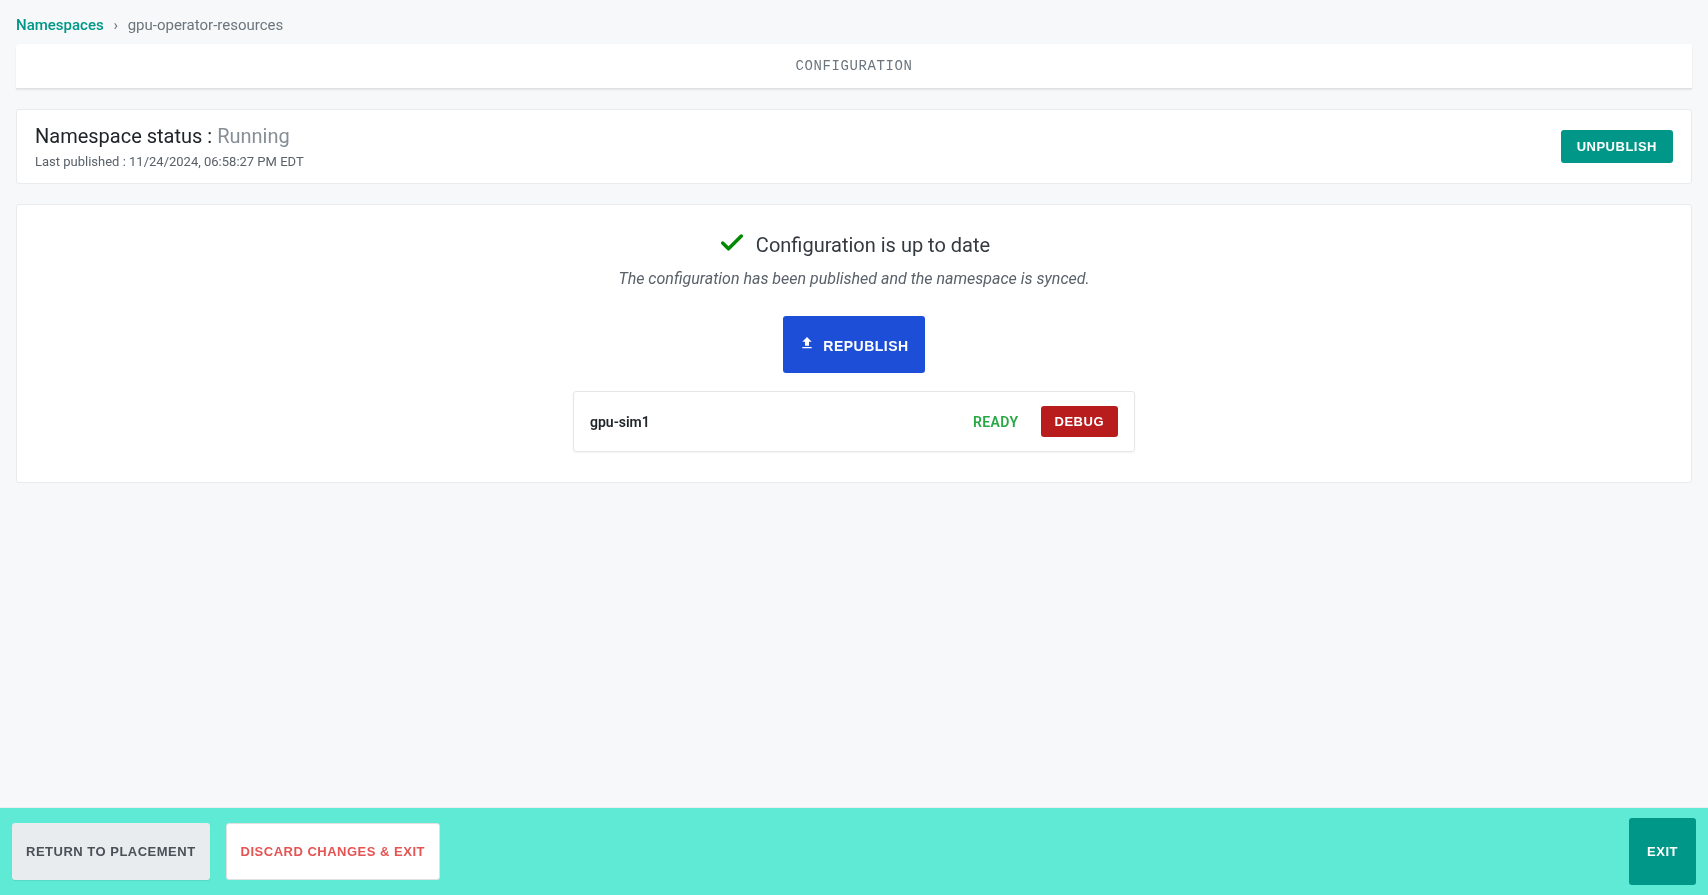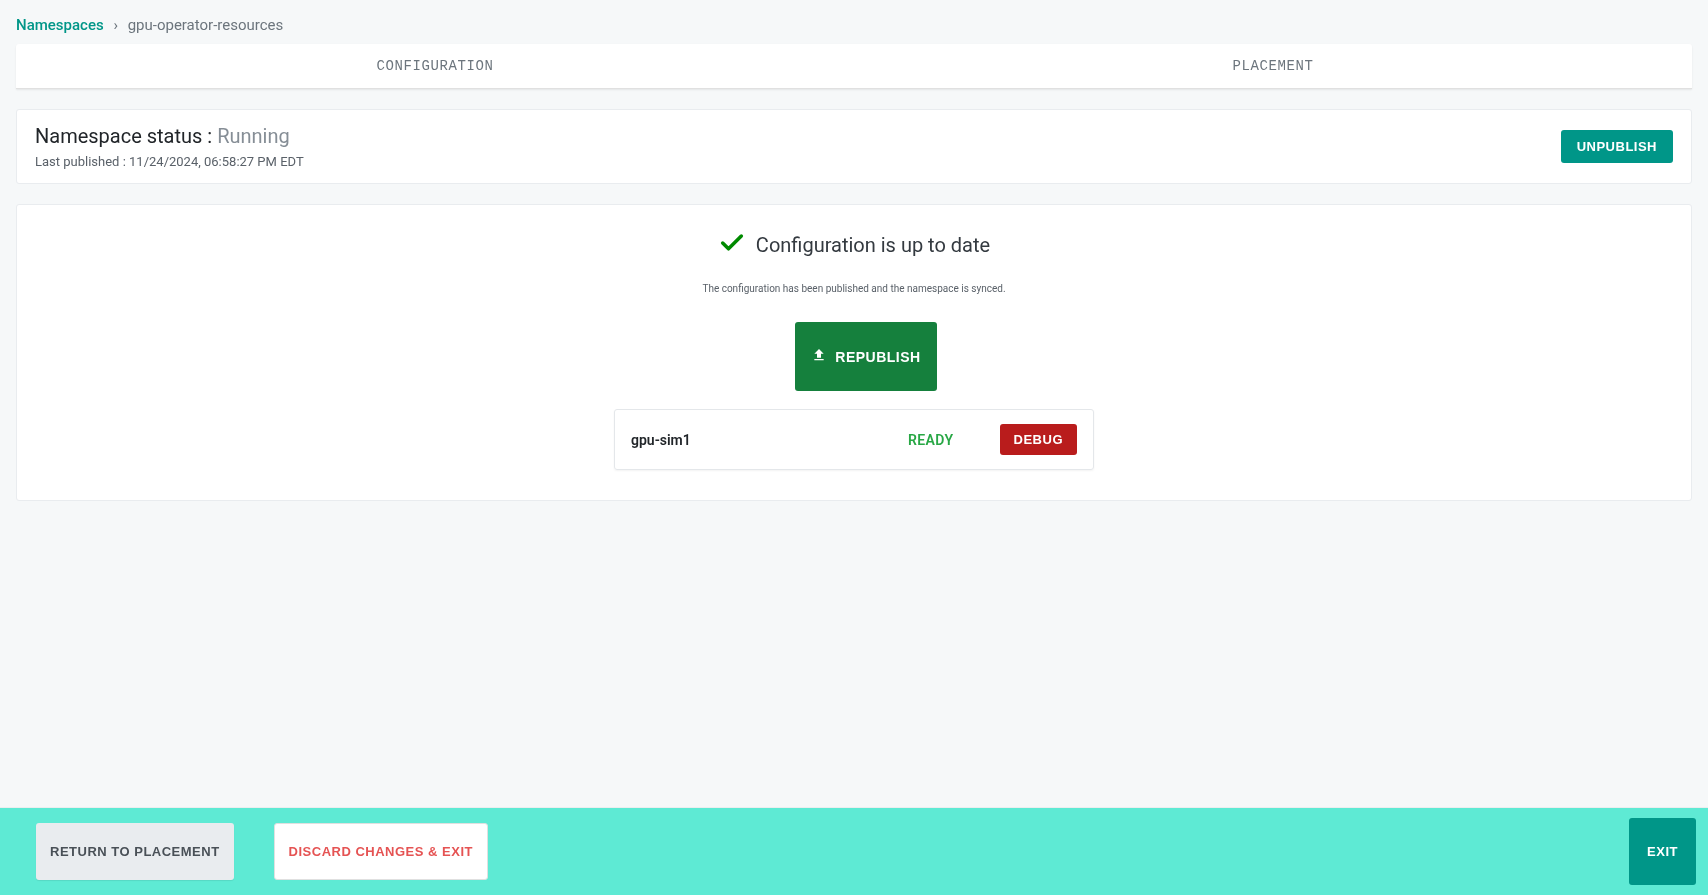--- a/index.html
+++ b/index.html
@@ -15,33 +15,33 @@
   .tab { flex: 1; text-align: center; padding: 14px 0; font-size: 14px; letter-spacing: 0.6px; font-weight: 500; color: #6c757d; cursor: pointer; text-transform: uppercase; position: relative; }
   .tab.active { color: #009688; }
   .tab.active::after { content: ""; position: absolute; left: 0; right: 0; bottom: -1px; height: 2px; background: #009688; }
 
   .panel { background: #fff; margin: 20px 16px 0 16px; border: 1px solid #e9ecef; border-radius: 3px; }
   .status-panel { display: flex; justify-content: space-between; align-items: center; padding: 14px 18px; }
   .status-left { }
   .status-title { font-size: 20px; font-weight: 400; color: #212529; }
   .status-value { color: #868e96; }
   .last-published { font-size: 13px; color: #5a6169; margin-top: 6px; }
-  .btn { border: none; border-radius: 3px; font-weight: 600; letter-spacing: 0.5px; cursor: pointer; text-transform: uppercase; font-size: 13px; display: inline-flex; align-items: center; justify-content: center; margin-left: 24px; }
+  .btn { border: none; border-radius: 3px; font-weight: 600; letter-spacing: 0.5px; cursor: pointer; text-transform: uppercase; font-size: 13px; display: inline-flex; align-items: center; justify-content: center; }
   .btn-primary { background: #009688; color: #fff; padding: 9px 16px; }
 
   .config-panel { padding: 24px 16px 30px 16px; text-align: center; }
   .config-header { display: flex; align-items: center; justify-content: center; gap: 10px; }
   .check-icon { color: #008a00; }
   .config-title { font-size: 20px; color: #343a40; font-weight: 400; }
-  .config-desc { font-size: 10px; color: #5a6169; margin-top: 22px; }
+  .config-desc { font-size: 16px; color: #5a6169; margin-top: 8px; font-style: italic; }
   .republish-row { margin-top: 28px; }
-  .btn-republish { background: #15803d; color: #fff; padding: 25px 16px; font-size: 14px; display: inline-flex; align-items: center; gap: 8px; }
+  .btn-republish { background: #1d4ed8; color: #fff; padding: 19px 16px; font-size: 14px; display: inline-flex; align-items: flex-end; gap: 8px; }
   .upload-icon { display: inline-block; }
 
-  .item-card { width: 480px; margin: 18px auto 0 auto; border: 1px solid #e4e7ea; border-radius: 3px; box-shadow: 0 1px 2px rgba(0,0,0,0.05); display: flex; align-items: center; justify-content: space-between; padding: 14px 16px; }
+  .item-card { width: 562px; margin: 18px auto 0 auto; border: 1px solid #e4e7ea; border-radius: 3px; box-shadow: 0 1px 2px rgba(0,0,0,0.05); display: flex; align-items: center; justify-content: space-between; padding: 14px 16px; }
   .item-name { font-weight: 600; font-size: 14px; color: #212529; }
   .item-right { display: flex; align-items: center; gap: 22px; }
   .item-status { color: #28a745; font-weight: 600; font-size: 14px; letter-spacing: 0.4px; }
   .btn-debug { background: #b91c1c; color: #fff; padding: 8px 14px; font-size: 13px; }
 
   .footer { position: absolute; left: 0; right: 0; bottom: 0; background: #5eead4; padding: 10px 12px; display: flex; align-items: center; border-top: 1px solid #eceeef; justify-content: center; }
   .footer .left { display: flex; gap: 16px; }
   .btn-return { background: #e9ecef; color: #495057; padding: 10px 14px; box-shadow: 0 1px 1px rgba(0,0,0,0.08); }
   .btn-discard { background: #fff; color: #e55353; padding: 20px 14px; border: 1px solid #e0e0e0; }
   .footer .spacer { flex: 1; }
@@ -52,21 +52,20 @@
 <div class="page">
 
   <div class="breadcrumb">
     <a href="#">Namespaces</a>
     <span class="sep">›</span>
     <span class="current">gpu-operator-resources</span>
   </div>
 
   <div class="tabs">
     <div class="tab">CONFIGURATION</div>
-    <div class="tab">PLACEMENT</div>
   </div>
 
   <div class="panel status-panel">
     <div class="status-left">
       <div class="status-title">
         <span>Namespace status : </span><span class="status-value">Running</span>
       </div>
       <div class="last-published">
         <span>Last published : </span><span>11/24/2024, 06:58:27 PM EDT</span>
       </div>

